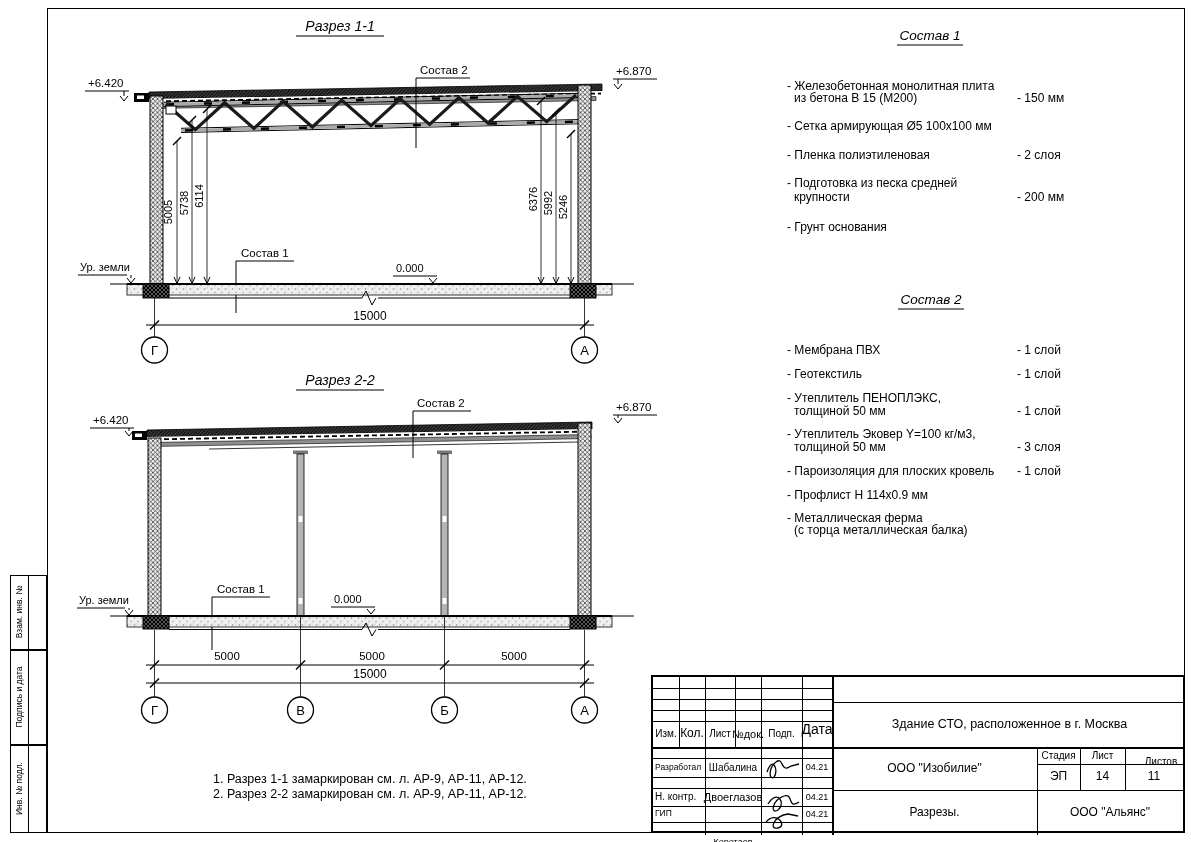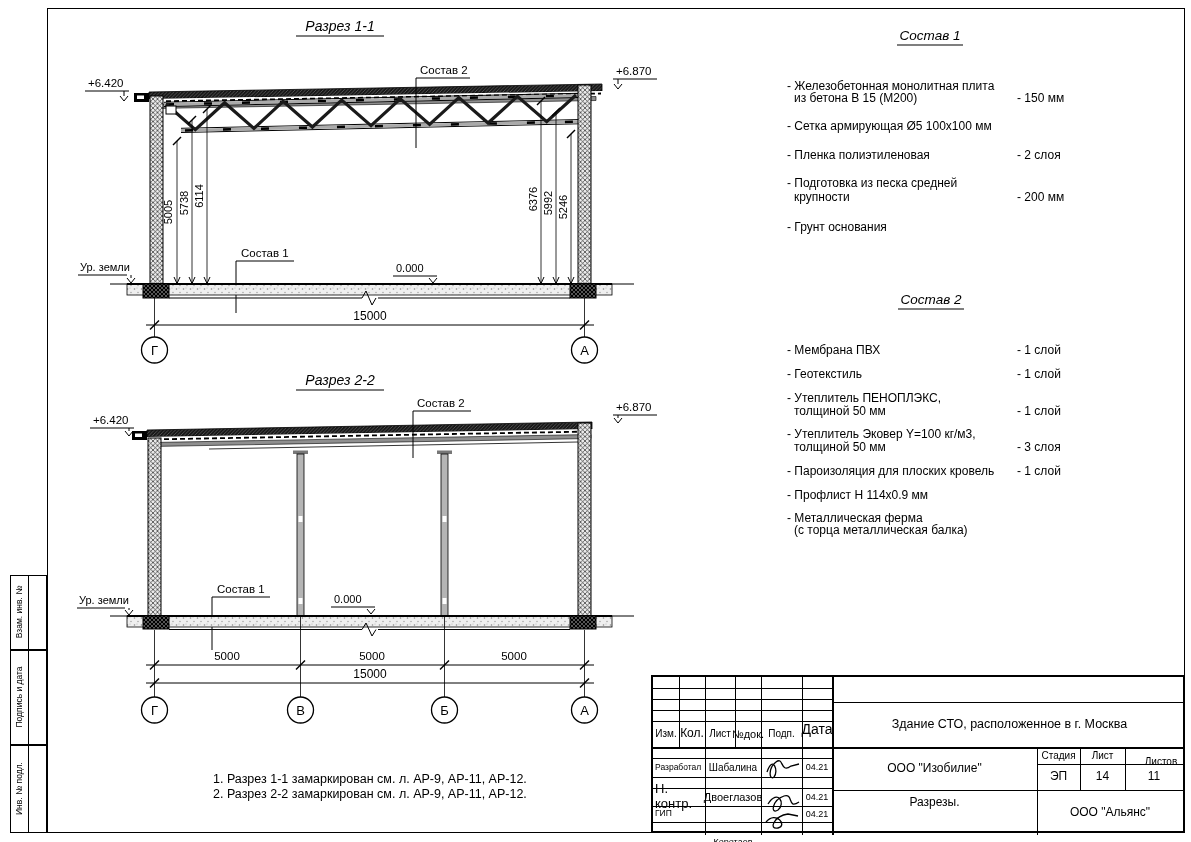--- a/index.html
+++ b/index.html
@@ -366,38 +366,38 @@
     <div class="cell" style="left:0;top:44px;width:26px;height:26px;font-size:10px;">Изм.</div>
     <div class="cell" style="left:26px;top:44px;width:26px;height:26px;font-size:12px;">Кол.</div>
     <div class="cell" style="left:52px;top:44px;width:30px;height:26px;font-size:10px;">Лист</div>
     <div class="cell" style="left:82px;top:44px;width:26px;height:26px;font-size:11px;">№док.</div>
     <div class="cell" style="left:108px;top:44px;width:41px;height:26px;font-size:10px;">Подп.</div>
     <div class="cell" style="left:149px;top:44px;width:30px;height:16px;font-size:14px;">Дата</div>
 
     <div class="cell left" style="left:2px;top:81px;width:50px;height:19px;font-size:8.5px;">Разработал</div>
     <div class="cell" style="left:52px;top:81px;width:56px;height:19px;font-size:10px;">Шабалина</div>
     <div class="cell" style="left:149px;top:81px;width:30px;height:19px;font-size:9px;">04.21</div>
-    <div class="cell left" style="left:2px;top:111px;width:50px;height:18px;font-size:13px;">Н. контр.</div>
+    <div class="cell left" style="left:2px;top:111px;width:50px;height:18px;font-size:10px;">Н. контр.</div>
     <div class="cell" style="left:52px;top:111px;width:56px;height:18px;font-size:11px;">Двоеглазов</div>
     <div class="cell" style="left:149px;top:111px;width:30px;height:18px;font-size:9px;">04.21</div>
     <div class="cell left" style="left:2px;top:129px;width:50px;height:16px;font-size:8.5px;">ГИП</div>
     <div class="cell" style="left:52px;top:129px;width:56px;height:16px;font-size:9px;margin-top:28px;">Коротаев</div>
     <div class="cell" style="left:149px;top:129px;width:30px;height:16px;font-size:9px;">04.21</div>
 
     <svg width="41" height="82" style="position:absolute;left:108px;top:73px;">
       <path d="M6,22 C12,4 18,22 13,27 C8,31 7,18 15,12 C23,6 19,24 30,16 L38,14" fill="none" stroke="#000" stroke-width="1.3"></path>
       <path d="M7,54 C17,38 25,54 17,60 C9,65 11,50 23,46 C33,43 26,60 38,52" fill="none" stroke="#000" stroke-width="1.3"></path>
       <path d="M5,72 C15,60 27,76 17,78 C7,80 13,66 27,64 L37,66" fill="none" stroke="#000" stroke-width="1.3"></path>
     </svg>
 
     <div class="cell" style="left:179px;top:25px;width:355px;height:45px;font-size:12.5px;">Здание СТО, расположенное в г. Москва</div>
     <div class="cell" style="left:179px;top:70px;width:205px;height:43px;font-size:12px;">ООО "Изобилие"</div>
     <div class="cell" style="left:384px;top:70px;width:43px;height:17px;font-size:10px;text-align:right;">Стадия</div>
     <div class="cell" style="left:427px;top:70px;width:45px;height:17px;font-size:10px;">Лист</div>
     <div class="cell" style="left:472px;top:76px;width:58px;height:17px;font-size:10px;margin-left:7px;">Листов</div>
     <div class="cell" style="left:384px;top:87px;width:43px;height:26px;font-size:12px;">ЭП</div>
     <div class="cell" style="left:427px;top:87px;width:45px;height:26px;font-size:12px;">14</div>
     <div class="cell" style="left:472px;top:87px;width:58px;height:26px;font-size:12px;">11</div>
-    <div class="cell top" style="left:179px;top:113px;width:205px;height:45px;font-size:12px;padding-top:6px;box-sizing:border-box;">Разрезы.</div>
+    <div class="cell top" style="left:179px;top:113px;width:205px;height:45px;font-size:12px;padding-top:16px;box-sizing:border-box;">Разрезы.</div>
     <div class="cell" style="left:384px;top:113px;width:146px;height:45px;font-size:12px;">ООО "Альянс"</div>
   </div>
 
 </div>
 
 </body></html>

